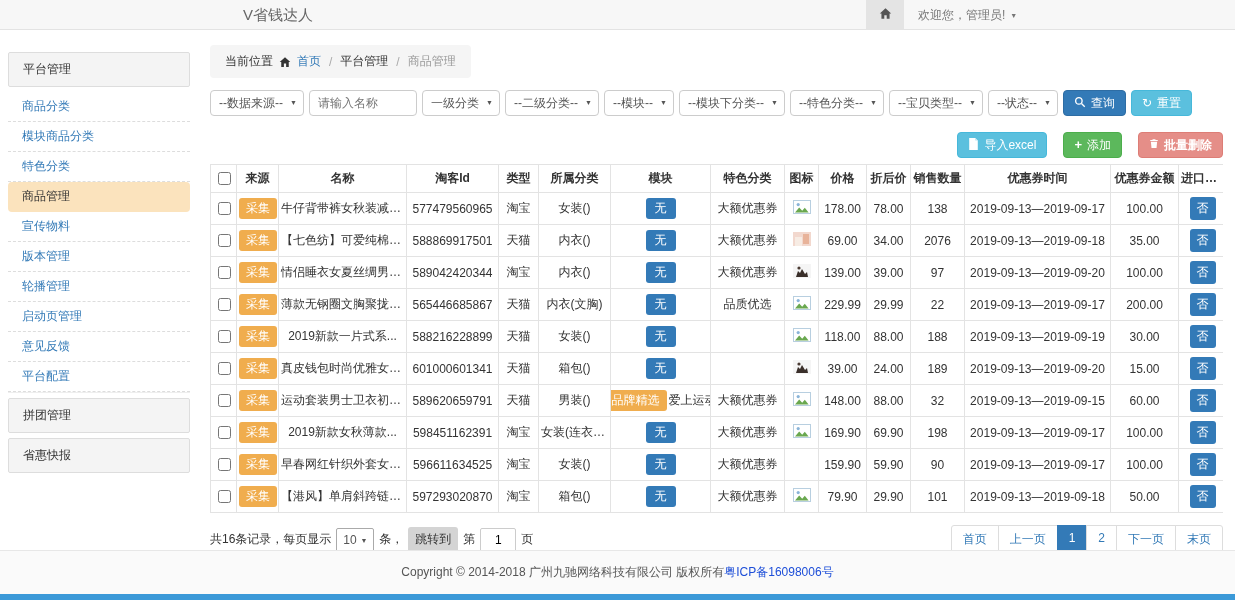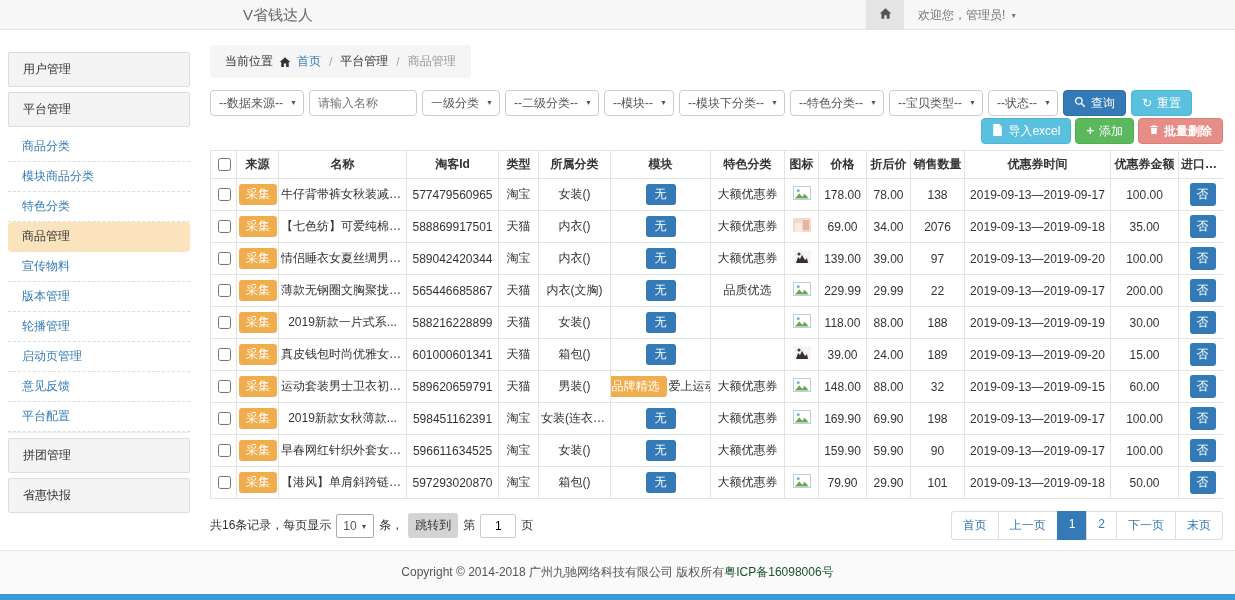--- a/index.html
+++ b/index.html
@@ -44,21 +44,21 @@
   .sel-caret { position:absolute; right:7px; top:9px; font-size:7px; color:#555; pointer-events:none; }
   .filter-input { border:1px solid #ccc; border-radius:4px; height:26px; padding:0 8px; font-size:12px; width:108px; font-family:inherit; color:#555; }
 
   .btn { display:inline-flex; align-items:center; gap:5px; border:1px solid transparent; border-radius:4px;
          color:#fff; font-size:12px; padding:0 10px; height:26px; cursor:pointer; font-family:inherit; white-space:nowrap; }
   .btn-primary { background:#337ab7; border-color:#2e6da4; }
   .btn-info { background:#5bc0de; border-color:#46b8da; }
   .btn-success { background:#5cb85c; border-color:#4cae4c; }
   .btn-danger-soft { background:#e58e88; border-color:#dd7d76;font-weight:bold; }
 
-  .toolbar { display:flex; justify-content:flex-end; gap:4px; margin-top:2px; }
+  .toolbar { display:flex; justify-content:flex-end; gap:16px; margin-top:16px; }
 
   .grid { width:100%; border-collapse:collapse; table-layout:fixed; margin-top:6px;padding-left:28px; }
   .grid th, .grid td { border:1px solid #e3e3e3; text-align:center; padding:4px 2px; white-space:nowrap;
                        overflow:hidden; text-overflow:ellipsis; height:27px; }
   .grid th { font-weight:bold; color:#333; background:#fff; }
   .badge { display:inline-block; border-radius:3px; color:#fff; padding:2px 7px; font-size:12px; }
   .badge-warning { background:#f0ad4e; }
   .badge-primary { background:#337ab7; padding:2px 9px; }
   .btn-xs { display:inline-flex; align-items:center; justify-content:center; gap:2px; border-radius:3px;
             color:#fff; font-size:12px; padding:3px 7px; cursor:pointer; border:none; font-family:inherit; }
@@ -71,21 +71,21 @@
                     height:24px; font-size:12px; padding:0 16px 0 6px; font-family:inherit; }
   .jump-chip { background:#d4d4d4; border-radius:3px; padding:4px 7px; color:#333; cursor:pointer; }
   .jump-input { width:36px; height:24px; border:1px solid #ccc; text-align:center; font-family:inherit; border-radius:2px; font-size:12px; }
   .pager { display:flex; }
   .pager .pg { border:1px solid #ddd; background:#fff; color:#337ab7; padding:5px 11px; margin-left:-1px; cursor:pointer; }
   .pager .pg:first-child { border-radius:3px 0 0 3px; margin-left:0; }
   .pager .pg:last-child { border-radius:0 3px 3px 0; }
   .pager .pg.active { background:#337ab7; color:#fff; border-color:#337ab7; }
 
   .footer { flex:0 0 auto; border-top:1px solid #e7e7e7; background:#fafafa; text-align:center; padding:13px 0; color:#555; }
-  .footer a { color:#14532d; text-decoration:none; cursor:pointer; }
+  .footer a { color:#1d4ed8; text-decoration:none; cursor:pointer; }
   .bottom-bar { flex:0 0 auto; height:6px; background:#3b99d8; }
 </style>
 </head>
 <body>
 
 <div class="navbar">
   <div class="navbar-title">V省钱达人</div>
   <div class="navbar-right">
     <div class="navbar-home">
       <span>
@@ -98,21 +98,20 @@
       <span>欢迎您，管理员!</span>
       <span class="caret-down">▼</span>
     </div>
   </div>
 </div>
 
 <div class="middle">
 
   <aside class="sidebar">
     <div id="sidebar-items">
-        <div class="sb-group">用户管理</div>
         <div class="sb-group">平台管理</div>
         <div class="submenu">
           <div class="sb-sub">商品分类</div>
           <div class="sb-sub">模块商品分类</div>
           <div class="sb-sub">特色分类</div>
           <div class="sb-sub active">商品管理</div>
           <div class="sb-sub">宣传物料</div>
           <div class="sb-sub">版本管理</div>
           <div class="sb-sub">轮播管理</div>
           <div class="sb-sub">启动页管理</div>

